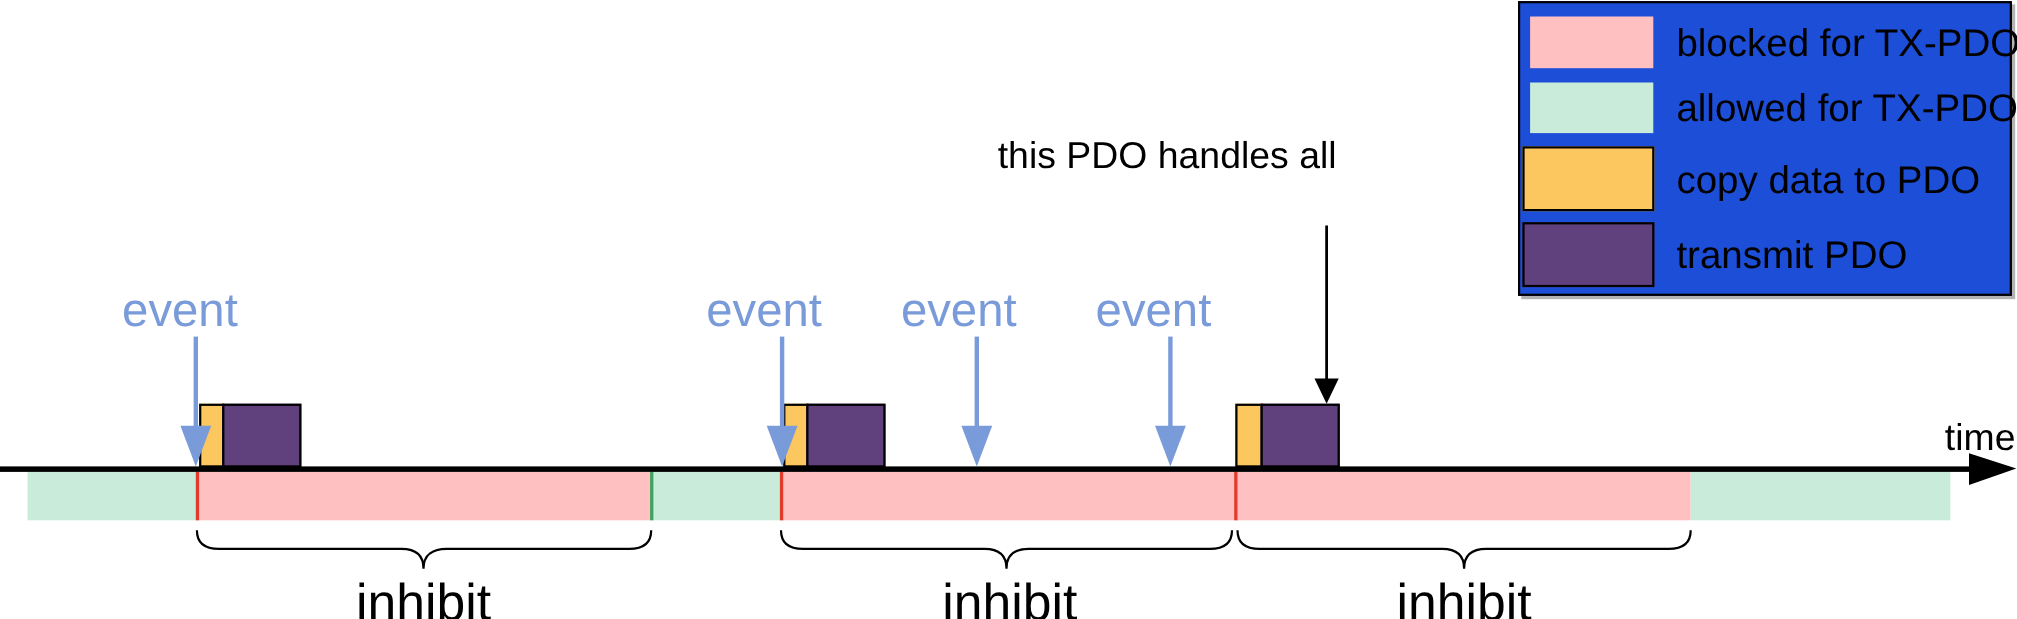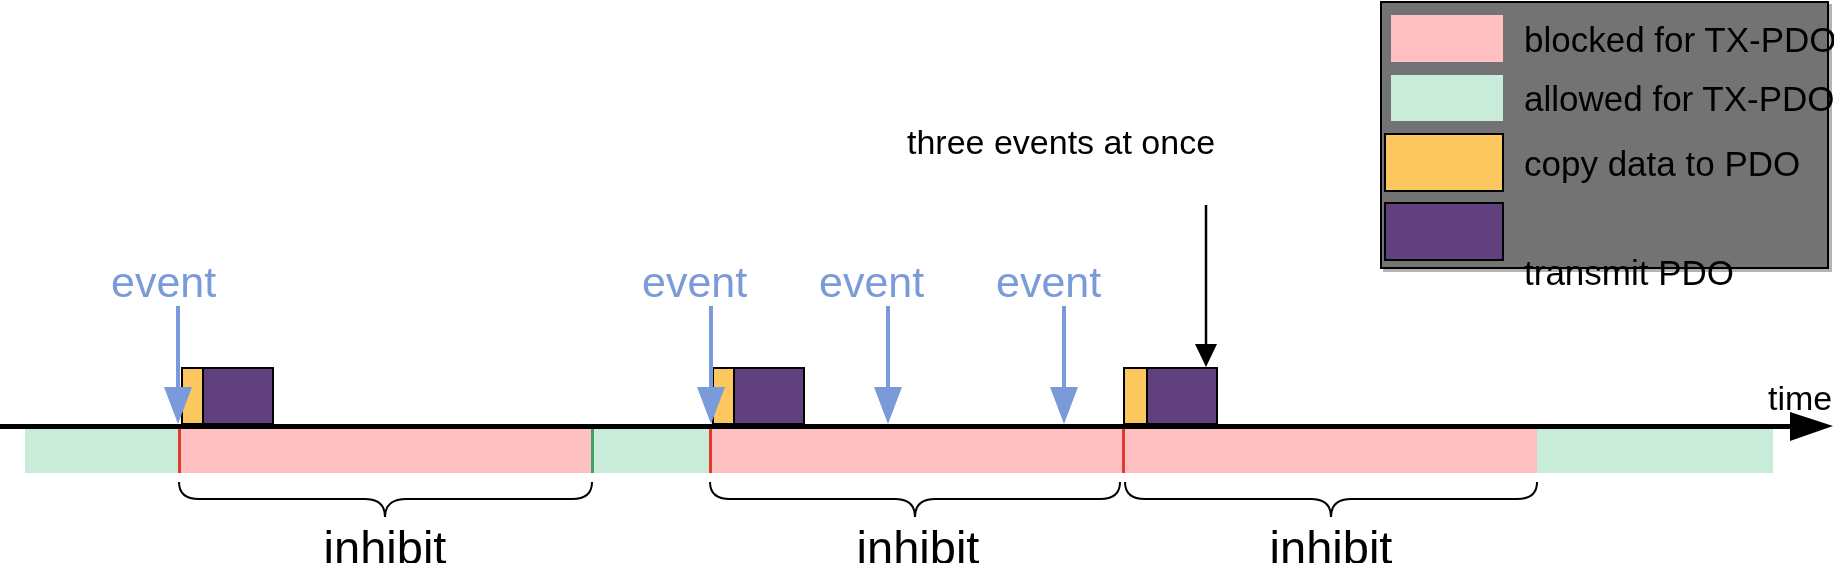--- a/index.html
+++ b/index.html
@@ -13,21 +13,21 @@
   
   .pdo{position:absolute;top:367px;height:58px;border:2px solid #000;box-sizing:border-box;}
   
   .event-label{position:absolute;top:261px;width:140px;text-align:left;font-size:43px;line-height:1;}
   .inhibit-label{position:absolute;top:524px;width:220px;text-align:center;font-size:47px;line-height:1;}
   .time-label{position:absolute;left:1768px;top:381px;width:70px;font-size:34px;line-height:1;}
   .annotation{position:absolute;left:907px;top:122px;font-size:34px;line-height:1.22;}
   
   .legend{
     position:absolute;left:1380px;top:1px;width:449px;height:268px;
-    border:2px solid #000;box-sizing:border-box;background:#737373;
+    border:2px solid #000;box-sizing:border-box;background:#1d4ed8;
     box-shadow:3px 3px 0 #b3b3b3;
     text-decoration:underline;
   }
   .legend .swatch{position:absolute;}
   .legend .swatch.bordered{border:2px solid #000;box-sizing:border-box;}
   .legend .legend-label{position:absolute;left:142px;font-size:35px;line-height:1;white-space:nowrap;}
   svg.overlay{position:absolute;left:0;top:0;pointer-events:none;}
 </style>
 </head>
 <body>
@@ -57,32 +57,32 @@
   <div class="event-label" style="left: 819px; color: rgb(122, 155, 217);">event</div>
   <div class="event-label" style="left: 996px; color: rgb(122, 155, 217);">event</div>
 
   <div class="inhibit-label" style="left:275px;">inhibit time</div>
   <div class="inhibit-label" style="left:808px;">inhibit time</div>
   <div class="inhibit-label" style="left:1221px;">inhibit time</div>
 
   <div class="time-label">time</div>
 
   <div class="annotation">
-    <div>three events at once</div>
+    <div>this PDO handles all</div>
   </div>
 
   <div class="legend">
     <span class="swatch" style="left: 9px; top: 12px; width: 112px; height: 47px; background: rgb(255, 192, 194);"></span>
     <span class="swatch" style="left: 9px; top: 72px; width: 112px; height: 46px; background: rgb(200, 236, 217);"></span>
     <span class="swatch bordered" style="left: 2px; top: 130px; width: 120px; height: 59px; background: rgb(251, 199, 94);"></span>
     <span class="swatch bordered" style="left: 2px; top: 199px; width: 120px; height: 59px; background: rgb(97, 64, 126);"></span>
     <span class="legend-label" style="top:19px;">blocked for TX-PDO</span>
     <span class="legend-label" style="top:143px;">copy data to PDO</span>
     <span class="legend-label" style="top:78px;">allowed for TX-PDO</span>
-    <span class="legend-label" style="top:212px;margin-top:40px;">transmit PDO</span>
+    <span class="legend-label" style="top:212px;">transmit PDO</span>
   </div>
 
   <svg class="overlay" width="1834" height="563" viewBox="0 0 1834 563">
 
     <rect x="0" y="424" width="1792" height="5" fill="#000"></rect>
     <polygon points="1790,412 1790,441 1833,426" fill="#000"></polygon>
 
     <g stroke="#7A9BD9" fill="#7A9BD9">
       <line x1="178" y1="306" x2="178" y2="392" stroke-width="4"></line>
       <polygon points="164,387 192,387 178,424" stroke="none"></polygon>

